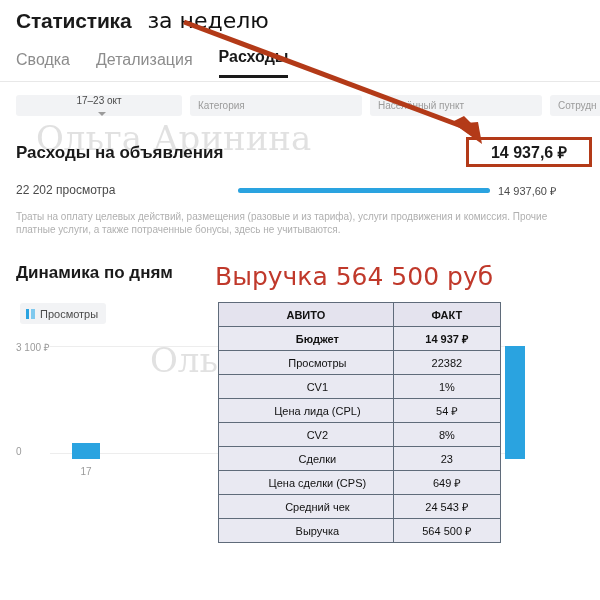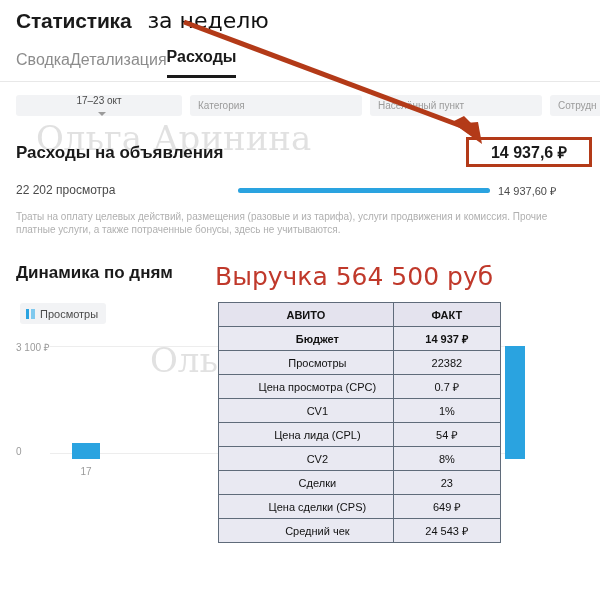--- a/index.html
+++ b/index.html
@@ -42,20 +42,21 @@
     font-family: "DejaVu Sans", sans-serif;
     font-weight: 400;
   }
 
   
   .tabs {
     position: absolute;
     left: 16px;
     top: 48px;
     display: flex;
+    gap: 26px;
     align-items: flex-end;
   }
   .tab {
     font-size: 16px;
     color: #8c8c8c;
     padding-bottom: 9px;
     cursor: pointer;
   }
   .tab.active {
     color: #1a1a1a;
@@ -397,24 +398,20 @@
     <tbody>
       <tr class="bold">
         <td class="label">Бюджет</td>
         <td class="value">14 937 ₽</td>
       </tr>
       <tr>
         <td class="label">Просмотры</td>
         <td class="value">22382</td>
       </tr>
       <tr>
-        <td class="label">Цена просмотра (CPC)</td>
-        <td class="value">0.7 ₽</td>
-      </tr>
-      <tr>
         <td class="label">CV1</td>
         <td class="value">1%</td>
       </tr>
       <tr>
         <td class="label">Цена лида (CPL)</td>
         <td class="value">54 ₽</td>
       </tr>
       <tr>
         <td class="label">CV2</td>
         <td class="value">8%</td>
@@ -423,20 +420,24 @@
         <td class="label">Сделки</td>
         <td class="value">23</td>
       </tr>
       <tr>
         <td class="label">Цена сделки (CPS)</td>
         <td class="value">649 ₽</td>
       </tr>
       <tr>
         <td class="label">Средний чек</td>
         <td class="value">24 543 ₽</td>
+      </tr>
+      <tr>
+        <td class="label">Выручка</td>
+        <td class="value">564 500 ₽</td>
       </tr>
     </tbody>
   </table>
 
   <svg class="arrow-svg" width="320" height="140" viewBox="0 0 320 140">
     <line x1="4" y1="4" x2="292" y2="112" stroke="#b33a18" stroke-width="5"></line>
     <polygon points="300,124 272,104 284,98 296,110" fill="#b33a18"></polygon>
     <polygon points="302,126 274,106 298,104" fill="#b33a18"></polygon>
   </svg>
 

